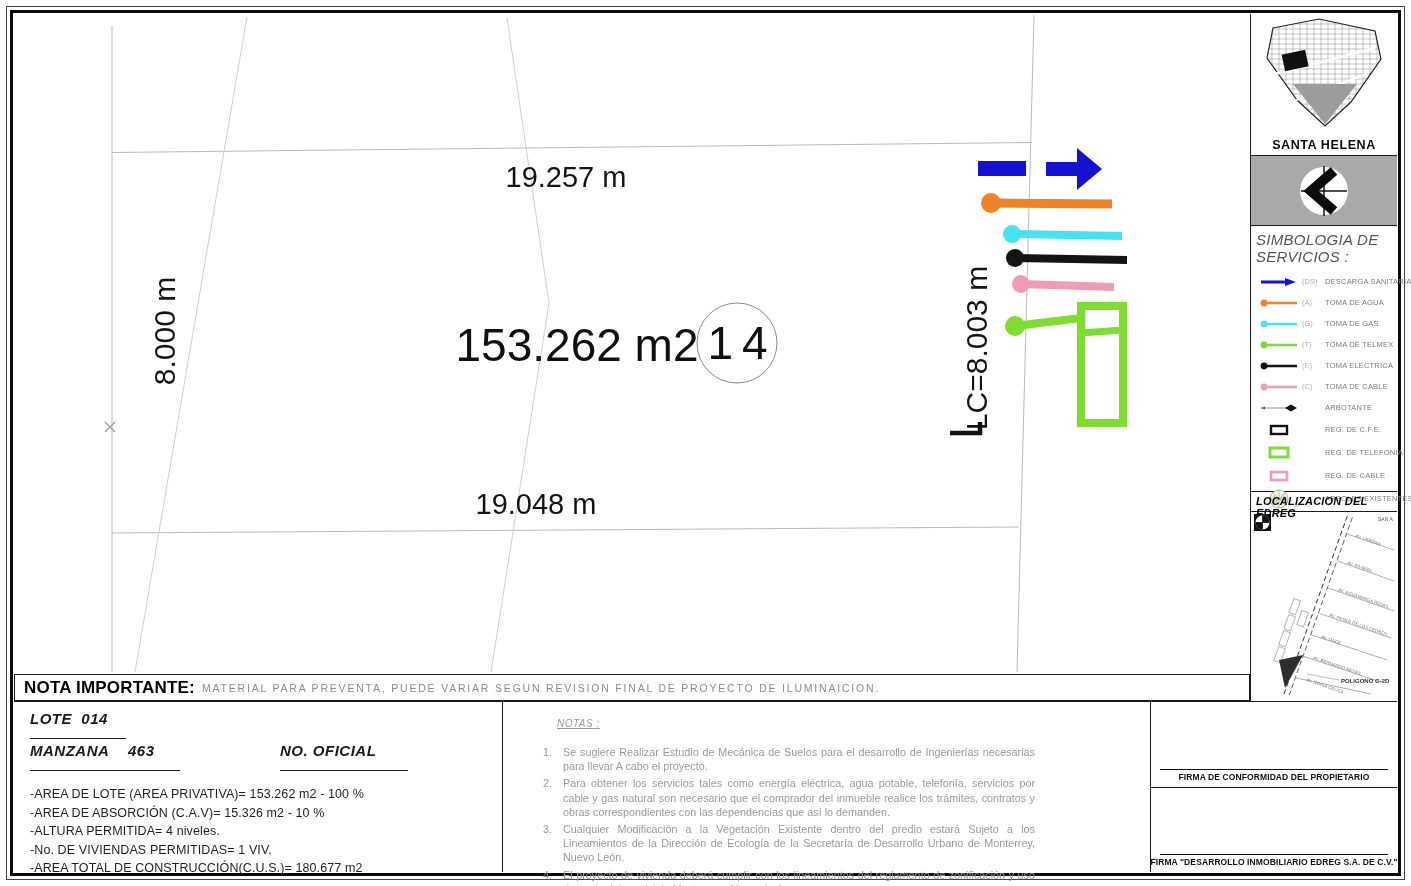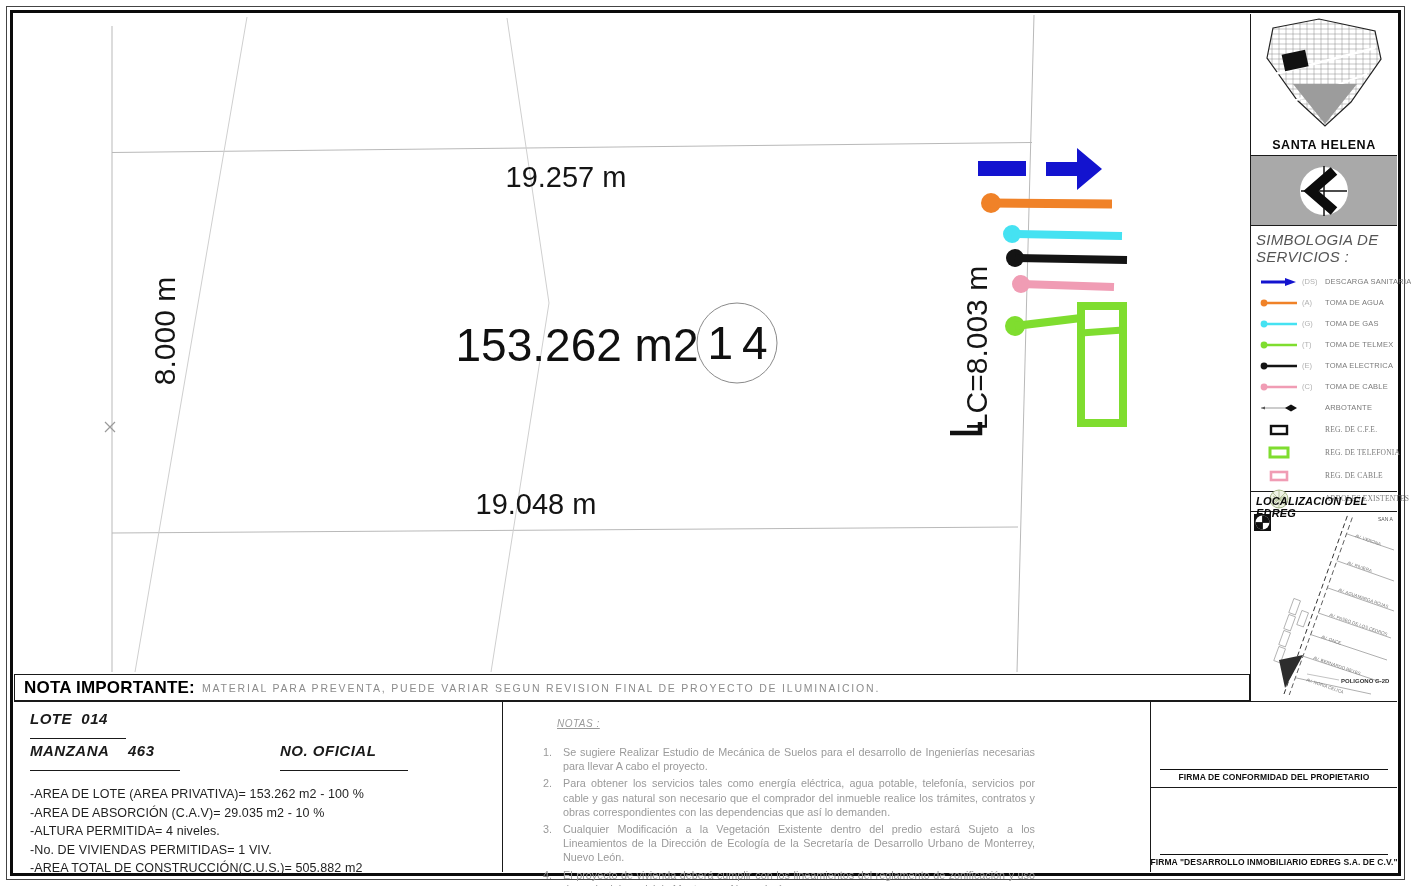--- a/index.html
+++ b/index.html
@@ -19,21 +19,21 @@
   .sidebar { position:absolute; left:1250px; top:14px; width:147px; height:687px;
     border-left:1px solid #1a1a1a; display:flex; flex-direction:column; background:#fff; }
   .sh-box { height:142px; border-bottom:1px solid #1a1a1a; position:relative; }
   .sh-label { position:absolute; bottom:3px; left:0; width:100%; text-align:center;
     font-weight:bold; font-size:12.5px; letter-spacing:0.6px; color:#0a0a0a; }
   .logo-box { height:70px; background:#a9a9a9; border-bottom:1px solid #1a1a1a;
     display:flex; align-items:center; justify-content:center; }
   .symb-box { height:266px; border-bottom:1px solid #1a1a1a; padding:5px 2px 0 5px; }
   .symb-title { font-size:15px; font-style:italic; color:#555; letter-spacing:0.3px; margin-bottom:6px; }
   .leg-row { display:flex; align-items:center; height:21px; }
-  .leg-row.tall { height:23px;font-family:Liberation Serif, serif; }
+  .leg-row.tall { height:23px; }
   .leg-icon { width:46px; flex:none; display:flex; justify-content:center; align-items:center; }
   .leg-code { width:23px; flex:none; font-size:7.5px; color:#b0b0b0; }
   .leg-label { font-size:7.5px; color:#7a7a7a; letter-spacing:0.2px; white-space:nowrap; }
   .loc-box { flex:1; display:flex; flex-direction:column; }
   .loc-header { height:20px; border-bottom:1px solid #1a1a1a; font-weight:bold; font-style:italic;
     font-size:11px; color:#0a0a0a; padding:3px 0 0 5px; letter-spacing:0.2px; }
   .loc-map { position:relative; flex:1; }
   .compass { position:absolute; left:3px; top:2px; }
 
   
@@ -335,24 +335,24 @@
       <div class="lot-h lot-row2">
         <span class="u" style="min-width:150px;">
           <span>MANZANA</span>&nbsp;&nbsp;&nbsp;&nbsp;<span>463</span>&nbsp;&nbsp;
         </span>
         <span class="no-oficial u" style="min-width:128px;">
           <span>NO. OFICIAL</span>&nbsp;&nbsp;&nbsp;&nbsp;&nbsp;&nbsp;
         </span>
       </div>
       <div class="lot-details">
         <div>-AREA DE LOTE (AREA PRIVATIVA)= 153.262 m2 - 100 %</div>
-        <div>-AREA DE ABSORCIÓN (C.A.V)= 29.035 m2 - 10 %</div>
+        <div>-AREA DE ABSORCIÓN (C.A.V)= 15.326 m2 - 10 %</div>
         <div>-ALTURA PERMITIDA= 4 niveles.</div>
         <div>-No. DE VIVIENDAS PERMITIDAS= 1 VIV.</div>
-        <div>-AREA TOTAL DE CONSTRUCCIÓN(C.U.S.)= 505.882 m2</div>
+        <div>-AREA TOTAL DE CONSTRUCCIÓN(C.U.S.)= 180.677 m2</div>
       </div>
     </div>
 
     <div class="notes-box">
       <div class="notes-title">NOTAS :</div>
       <div class="note-row">
         <span class="note-num">1.</span>
         <span class="note-text">Se sugiere Realizar Estudio de Mecánica de Suelos para el desarrollo de Ingenierías necesarias para llevar A cabo el proyecto.</span>
       </div>
       <div class="note-row">

